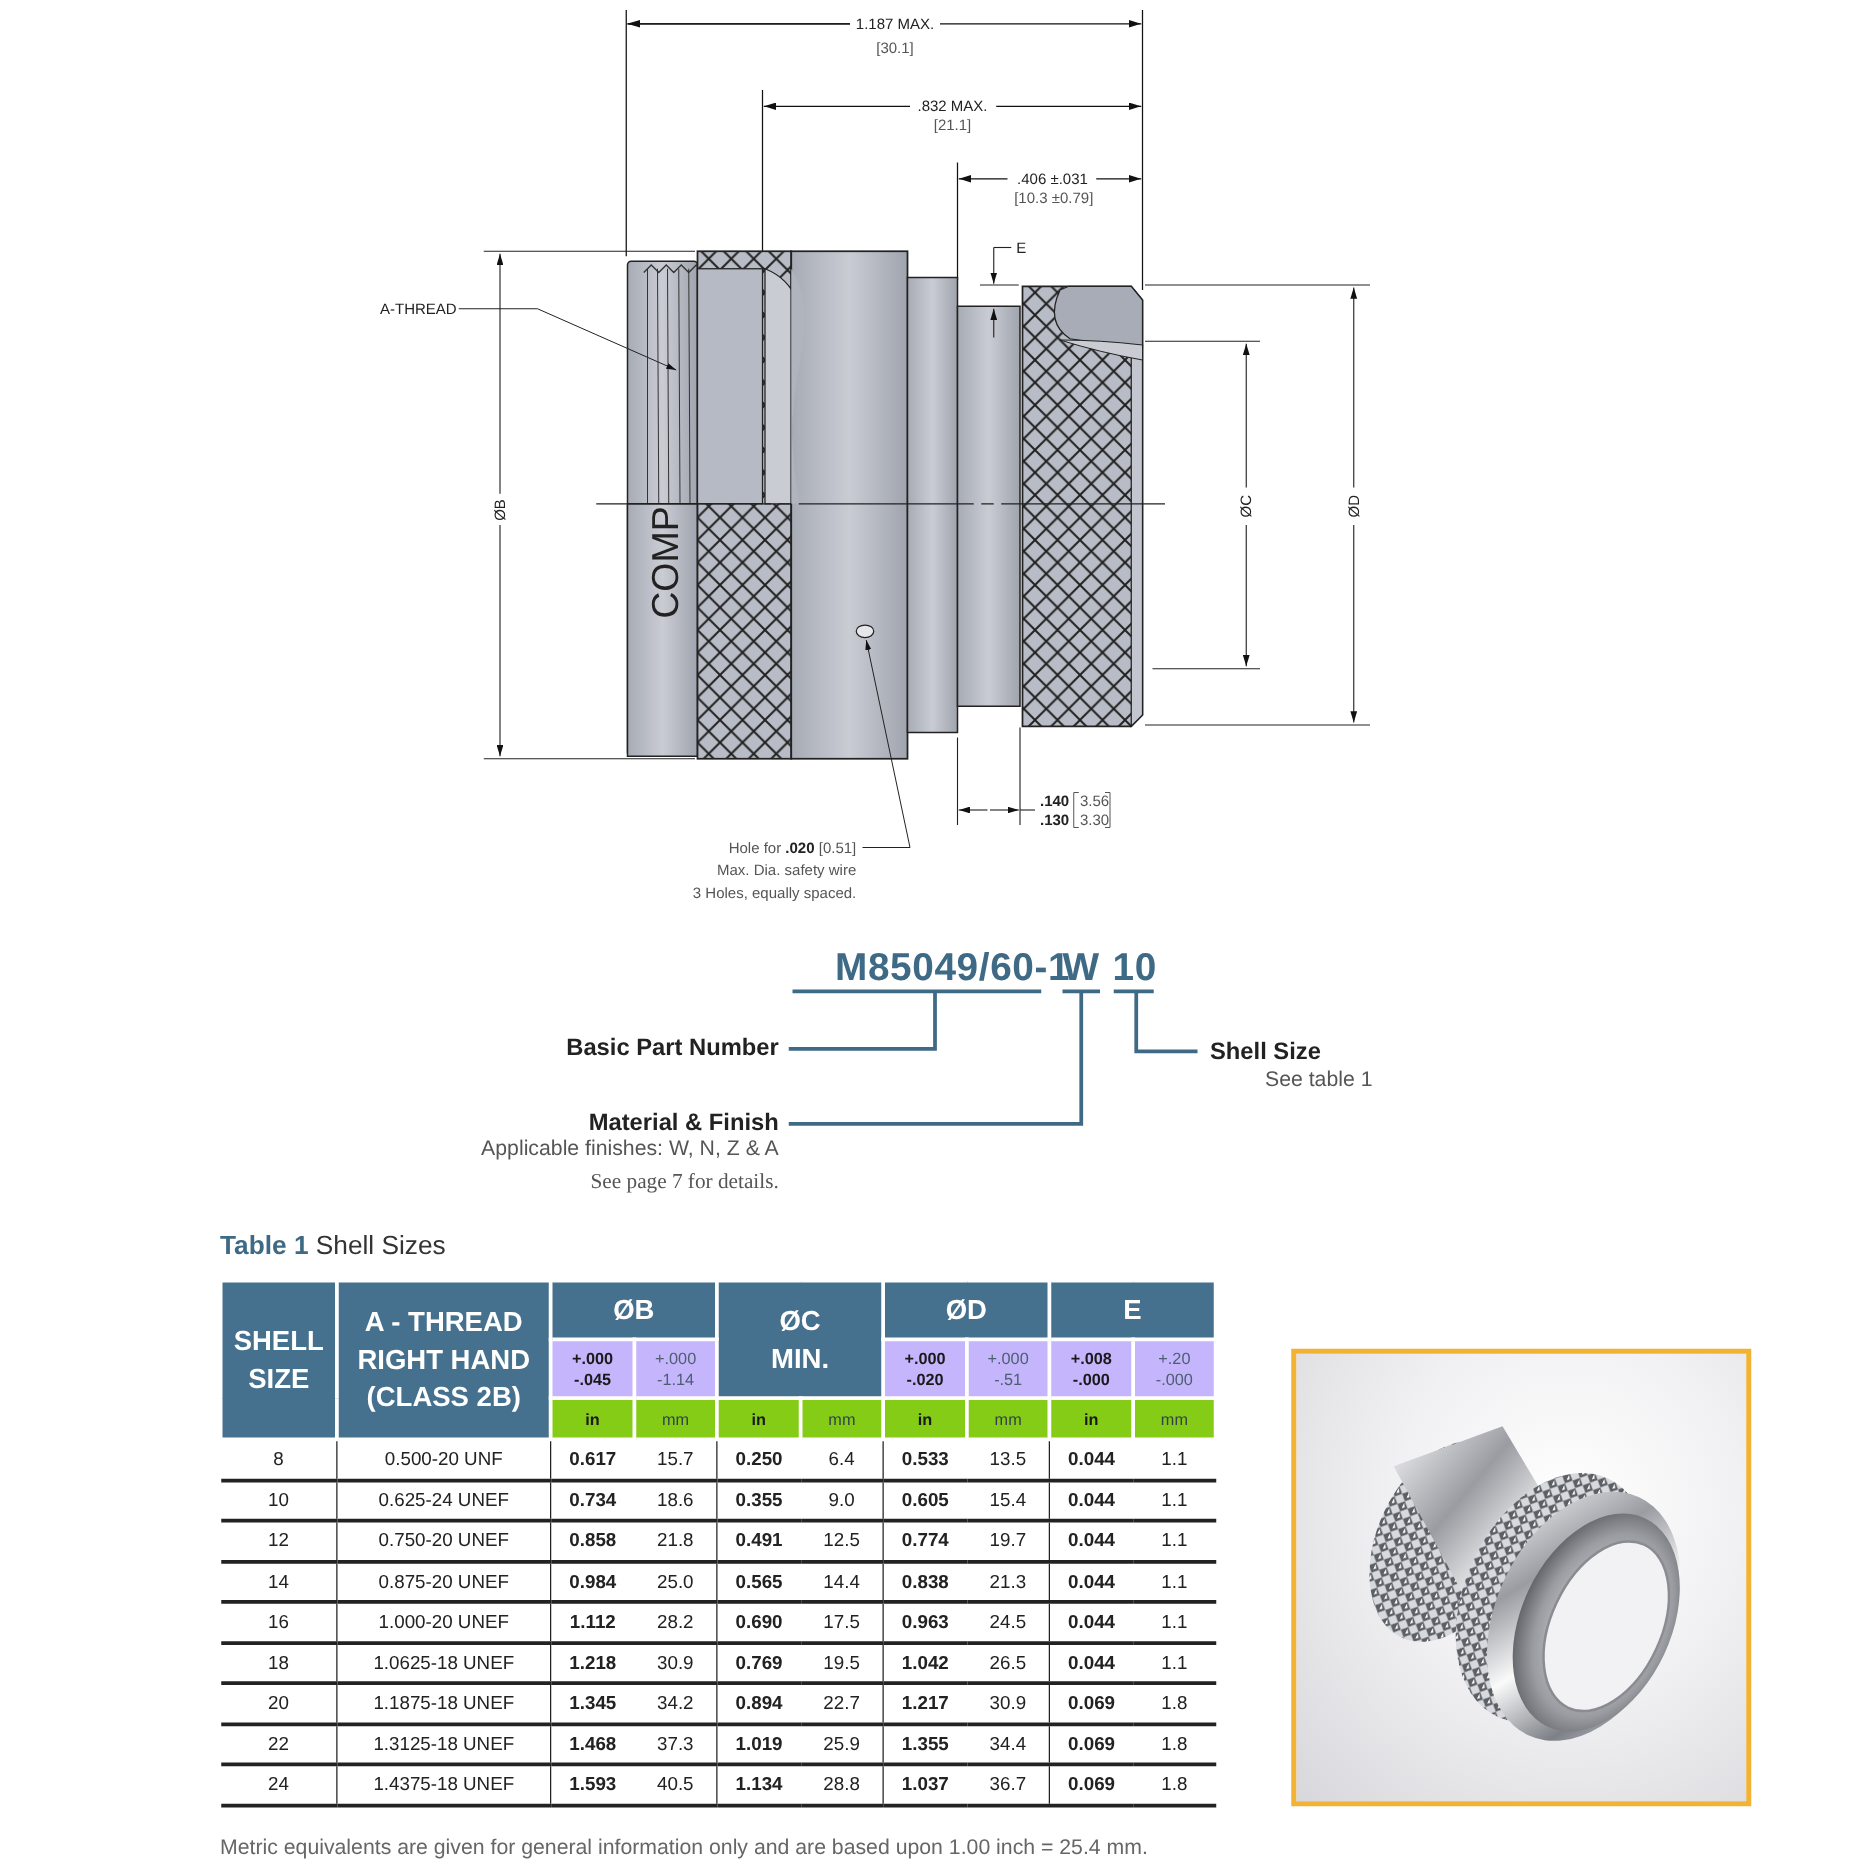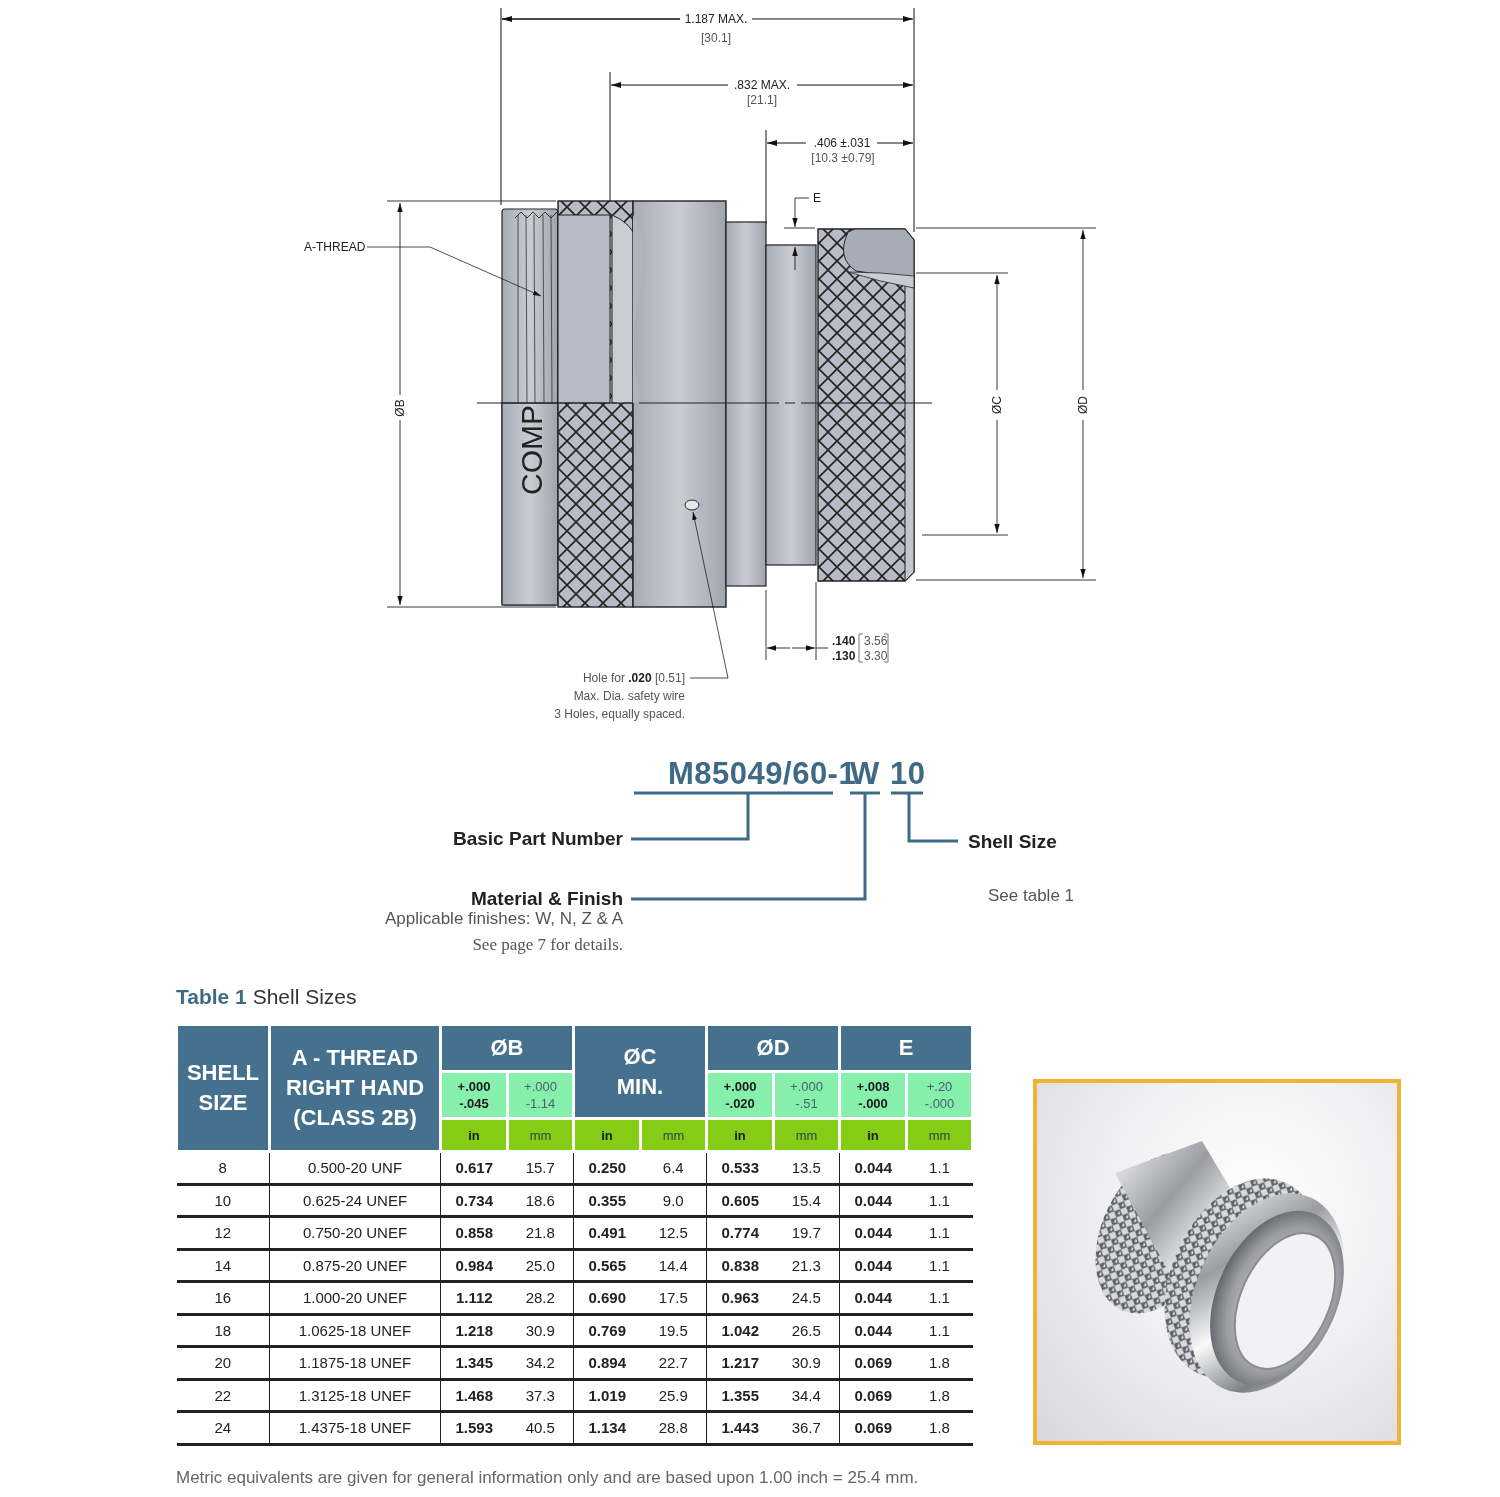--- a/index.html
+++ b/index.html
@@ -12,21 +12,21 @@
   .pn { position: absolute; top: 756px; font-size: 31px; font-weight: bold; color: #3f6a86; letter-spacing: 0.5px; }
   .callout-label { position: absolute; font-size: 19px; font-weight: bold; color: #222; white-space: nowrap; }
   .callout-sub { position: absolute; font-size: 17px; color: #555; white-space: nowrap; }
 
   
   .table-title { position: absolute; left: 176px; top: 985px; font-size: 21px; color: #333; }
   .table-title .tnum { color: #3f6a86; font-weight: bold; }
   table.shell { position: absolute; left: 175px; top: 1023px; width: 799px; border-collapse: collapse; table-layout: fixed; }
   table.shell th { color: #fff; font-weight: bold; text-align: center; border: 3px solid #fff; padding: 0; }
   th.dark { background: #46718e; font-size: 22px; line-height: 30px; }
-  th.mid { background: #86efac; font-size: 13px; line-height: 17px; height: 44px; }
+  th.mid { background: #c4b5fd; font-size: 13px; line-height: 17px; height: 44px; }
   th.mid.b { color: #1a1a1a; }
   th.mid.l { color: #4d5f6e; font-weight: normal; }
   th.unit { background: #84cc16; font-size: 13px; height: 30px; }
   th.unit.b { color: #1a1a1a; }
   th.unit.l { color: #33414d; font-weight: normal; }
   table.shell td { height: 29.5px; font-size: 15px; text-align: center; border-bottom: 3px solid #222; padding: 0; color: #222; }
   table.shell tr.first td { border-top: 3px solid #222; }
   td.vb { border-right: 1px solid #222; }
   td.bold { font-weight: bold; }
   .footnote { position: absolute; left: 176px; top: 1468px; font-size: 17px; color: #666; }
@@ -199,21 +199,21 @@
     <polyline points="865,793 865,899 631,899"></polyline>
     <polyline points="909,793 909,841 958,841"></polyline>
   </g>
 </svg>
 
 <div class="callout-label" style="right:877px; top:828px;">Basic Part Number</div>
 <div class="callout-label" style="right:877px; top:888px;">Material &amp; Finish</div>
 <div class="callout-sub" style="right:877px; top:861px;margin-top:48px;">Applicable finishes: W, N, Z &amp; A</div>
 <div class="callout-sub" style="right:877px; top:935px;font-family:Liberation Serif, serif;">See page 7 for details.</div>
 <div class="callout-label" style="left:968px; top:831px;">Shell Size</div>
-<div class="callout-sub" style="left:988px; top:854px;margin-top:32px;">See table 1</div>
+<div class="callout-sub" style="left:1012px; top:854px;">See table 1</div>
 
 <div class="table-title"><span class="tnum">Table 1</span><span> Shell Sizes</span></div>
 
 <table class="shell">
   <colgroup>
     <col style="width:93px">
       <col style="width:171px">
     <col style="width:67px">
       <col style="width:66px">
     <col style="width:67px">
@@ -356,21 +356,21 @@
     <td>1.8</td>
   </tr>
 
   <tr>
     <td class="vb">24</td>
     <td class="vb">1.4375-18 UNEF</td>
     <td class="bold">1.593</td>
     <td class="vb">40.5</td>
     <td class="bold">1.134</td>
     <td class="vb">28.8</td>
-    <td class="bold">1.443</td>
+    <td class="bold">1.037</td>
     <td class="vb">36.7</td>
     <td class="bold">0.069</td>
     <td>1.8</td>
   </tr>
 </tbody>
 </table>
 
 <div class="footnote">Metric equivalents are given for general information only and are based upon 1.00 inch = 25.4 mm.</div>
 
 <div class="photo-frame">

